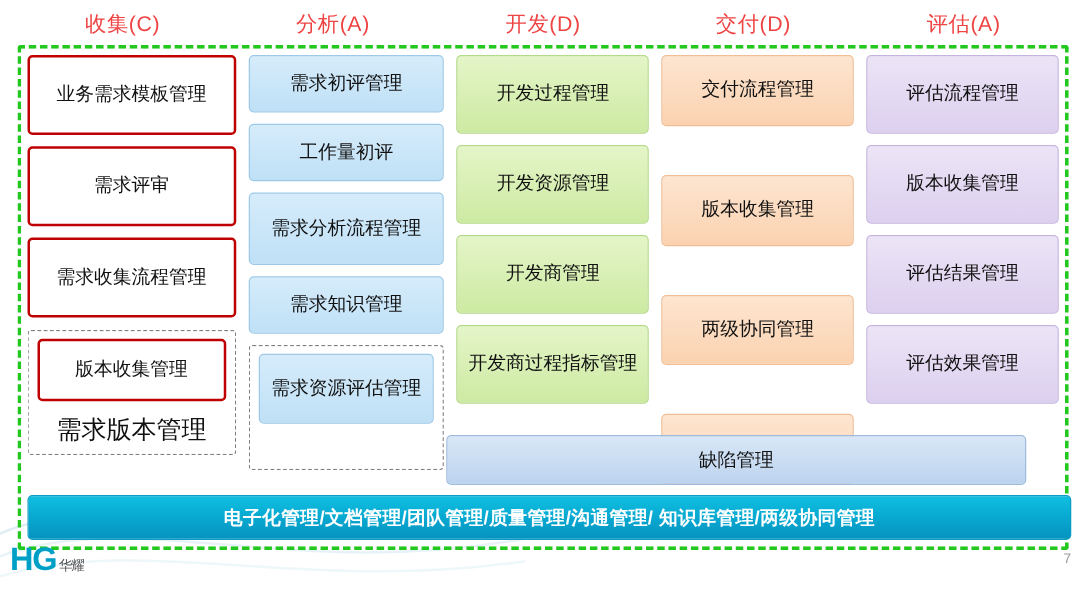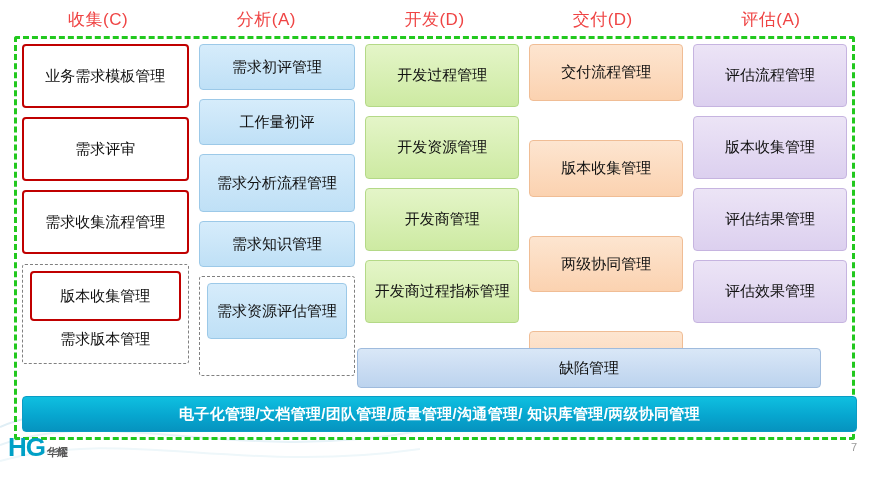--- a/index.html
+++ b/index.html
@@ -144,21 +144,21 @@
     display: flex;
     flex-direction: column;
     align-items: center;
     margin-top: 1px;
   }
   .version-group .box-collect {
     width: 100%;
     height: 50px;
   }
   .version-label {
-    font-size: 15px;
+    font-size: 20px;
     color: #111;
     margin-top: 9px;
   }
 
   
   .analysis-dashed {
     box-sizing: border-box;
     border: 1px dashed #808080;
     border-radius: 3px;
     height: 100px;
@@ -222,21 +222,21 @@
     align-items: baseline;
     font-size: 26px;
     font-weight: bold;
     color: #00a0c6;
     letter-spacing: -1px;
   }
   .logo .sub {
     font-size: 11px;
     color: #555;
     margin-left: 2px;
-    font-weight: bold;
+    font-weight: normal;
   }
   .page-num {
     position: absolute;
     right: 12px;
     bottom: 24px;
     font-size: 11px;
     color: #9a9a9a;
   }
 </style>
 </head>

